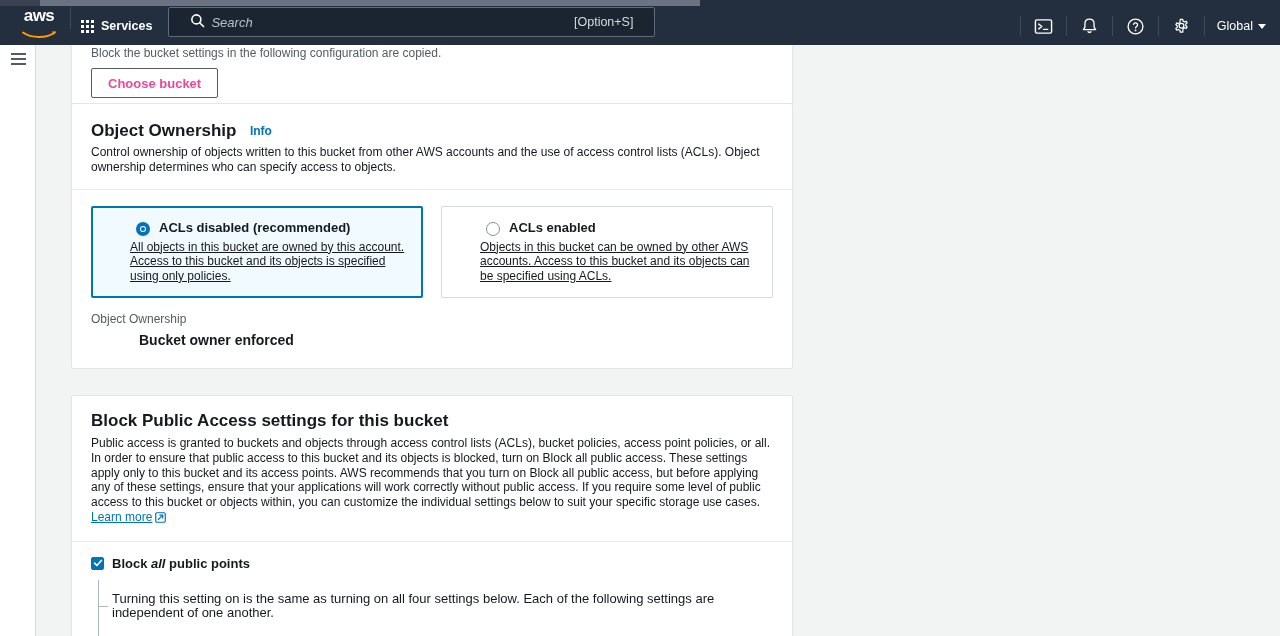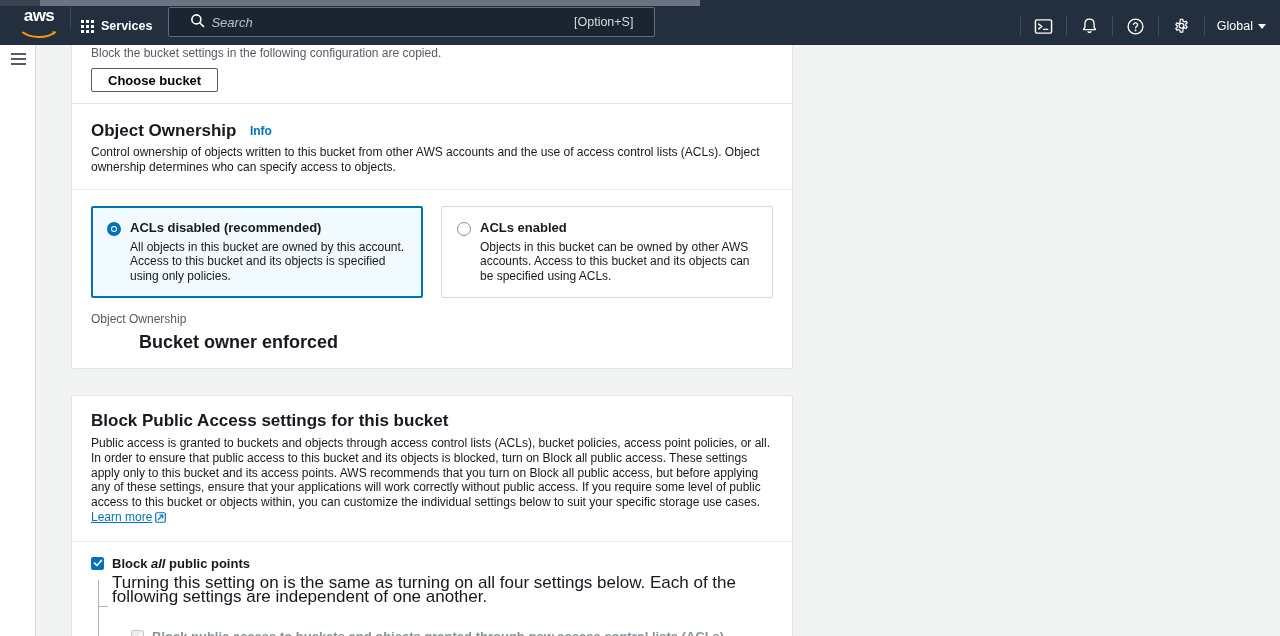--- a/index.html
+++ b/index.html
@@ -127,26 +127,26 @@
   }
 
   
   #panel-copy { top: -50px; height: 112px; padding: 0 19px; }
   #panel-copy .tail-text {
     position: absolute; top: 50px; left: 19px;
     font-size: 12px; color: #545b64;
   }
   .btn-normal {
     position: absolute; top: 72px; left: 19px;
-    height: 24px; padding: 0 16px;
+    height: 30px; padding: 0 16px;
     display: inline-flex; align-items: center;
     background: #ffffff;
     border: 1px solid #545b64;
     border-radius: 2px;
-    font-size: 13px; font-weight: bold; color: #000000;
+    font-size: 13px; font-weight: bold; color: #ec4899;
     cursor: pointer;
     font-family: "Liberation Sans", sans-serif;
   }
 
   
   #panel-ownership { top: 58px; height: 266px; }
   .panel-head { padding: 17px 19px 0 19px; }
   .panel-title {
     font-size: 17px; font-weight: bold; color: #16191f;
     display: inline-block; vertical-align: middle;
@@ -174,66 +174,66 @@
     background: #ffffff;
     padding: 13px 15px 14px 15px;
     min-height: 84px;
     cursor: pointer;
   }
   .radio-card.selected {
     border: 2px solid #0073bb;
     background: #f1faff;
     padding: 12px 14px 13px 14px;
   }
-  .rc-head { display: flex; align-items: flex-start; gap: 9px; }
+  .rc-head { display: flex; align-items: flex-start; gap: 9px; margin-left: 29px; }
   .radio-dot {
     flex: 0 0 auto; margin-top: 2px;
     width: 14px; height: 14px; border-radius: 50%;
     border: 1px solid #879196; background: #fff;
   }
   .radio-dot.on {
     border: 4px solid #0073bb;
     background: #fff;
     box-shadow: inset 0 0 0 2px #fff;
   }
   .radio-dot.on::after {
     content: ""; display: block;
     width: 4px; height: 4px; border-radius: 50%;
     background: #0073bb; margin: 1px auto 0 auto;
   }
   .rc-title { font-size: 13px; font-weight: bold; color: #16191f; line-height: 16px; }
   .rc-desc {
     margin: 4px 0 0 23px;
-    font-size: 12px; line-height: 14.6px; color: #16191f;
+    font-size: 12px; line-height: 14.6px; color: #16191f; text-decoration: underline;
   }
   .readonly-block { padding: 14px 19px 0 19px; }
   .ro-label { font-size: 12px; color: #545b64; }
-  .ro-value { font-size: 18px; font-weight: bold; color: #16191f; margin-top: 6px; padding-left: 48px; }
+  .ro-value { font-size: 14px; font-weight: bold; color: #16191f; margin-top: 6px; padding-left: 48px; }
 
   
   #panel-bpa { top: 350px; height: 300px; }
   #panel-bpa .panel-head { padding-top: 15px; }
   #panel-bpa .panel-desc { margin-top: 5px; max-width: 682px; }
   .ext-link { color: #0073bb; text-decoration: underline; cursor: pointer; white-space: nowrap; }
   .ext-icon { margin-left: 3px; vertical-align: -2px; }
 
   .check-area { padding: 14px 19px 0 19px; position: relative; }
   .check-row { display: flex; align-items: flex-start; gap: 8px; }
   .checkbox {
     flex: 0 0 auto; margin-top: 1px;
     width: 13px; height: 13px; border-radius: 2px;
     background: #0073bb; border: 1px solid #0073bb;
     display: flex; align-items: center; justify-content: center;
   }
   .checkbox.disabled { background: #eaeded; border-color: #c5c9cc; }
   .cb-title { font-size: 13px; font-weight: bold; color: #16191f; line-height: 15px; }
   .cb-title em { font-style: italic; }
   .cb-sub {
-    margin: 5px 0 0 21px;
-    font-size: 17px; line-height: 14.6px; color: #16191f;
+    margin: 21px 0 0 21px;
+    font-size: 13px; line-height: 14.6px; color: #16191f;
   }
   .tree {
     position: absolute; left: 26px; top: 38px;
     width: 1px; height: 90px; background: #aab7b8;
   }
   .tree-branch {
     position: absolute; left: 26px; top: 64px;
     width: 10px; height: 1px; background: #aab7b8;
   }
   .sub-check { margin: 24px 0 0 40px; }

